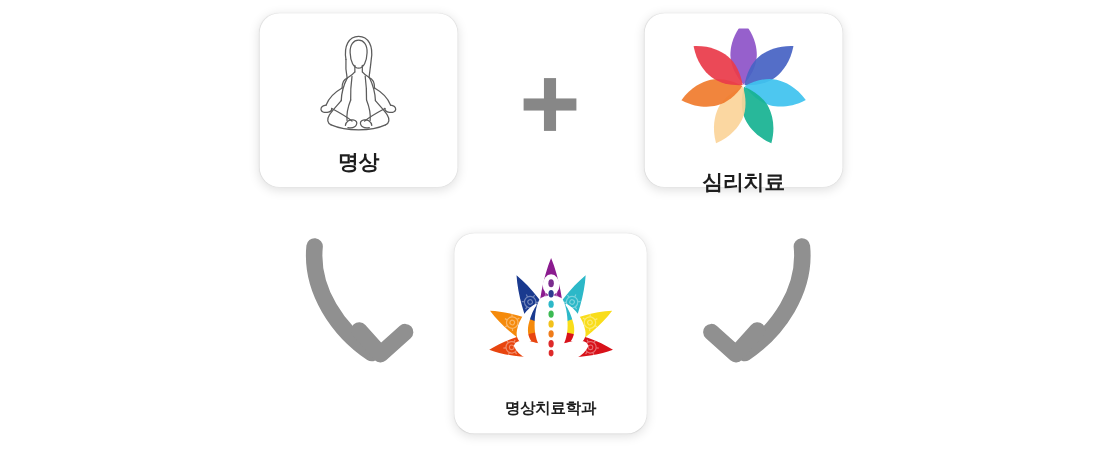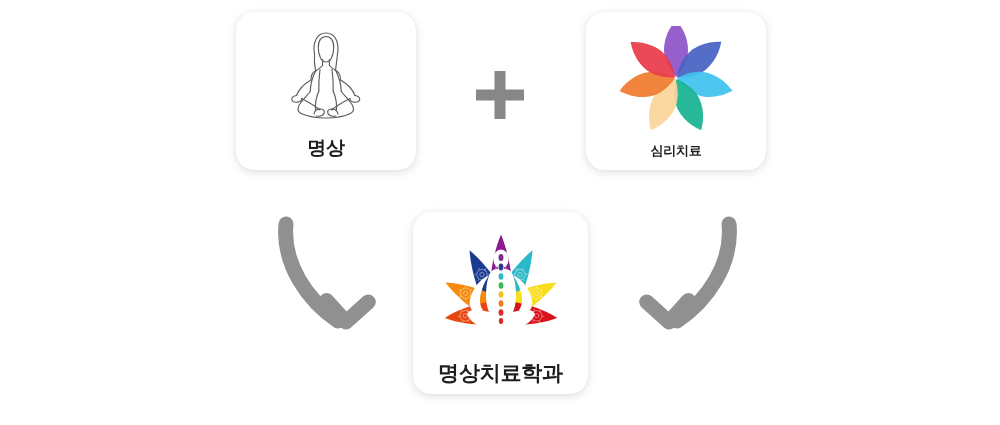--- a/index.html
+++ b/index.html
@@ -62,22 +62,22 @@
     display: block;
   }
   .card-label {
     font-weight: bold;
     color: #1d1d1d;
     letter-spacing: -0.2px;
     text-align: center;
     line-height: 1;
   }
   #card-meditation .card-label { font-size: 19px; margin-top: 2px; }
-  #card-psychotherapy .card-label { font-size: 13px; margin-top: 8px; }
-  #card-department .card-label { font-size: 21px; margin-top: 10px; }
+  #card-psychotherapy .card-label { font-size: 19px; margin-top: 20px; }
+  #card-department .card-label { font-size: 14px; margin-top: 10px; }
 
   
   #plus-sign {
     position: absolute;
     left: 470px;
     top: 65px;
     width: 60px;
     height: 60px;
   }
 

